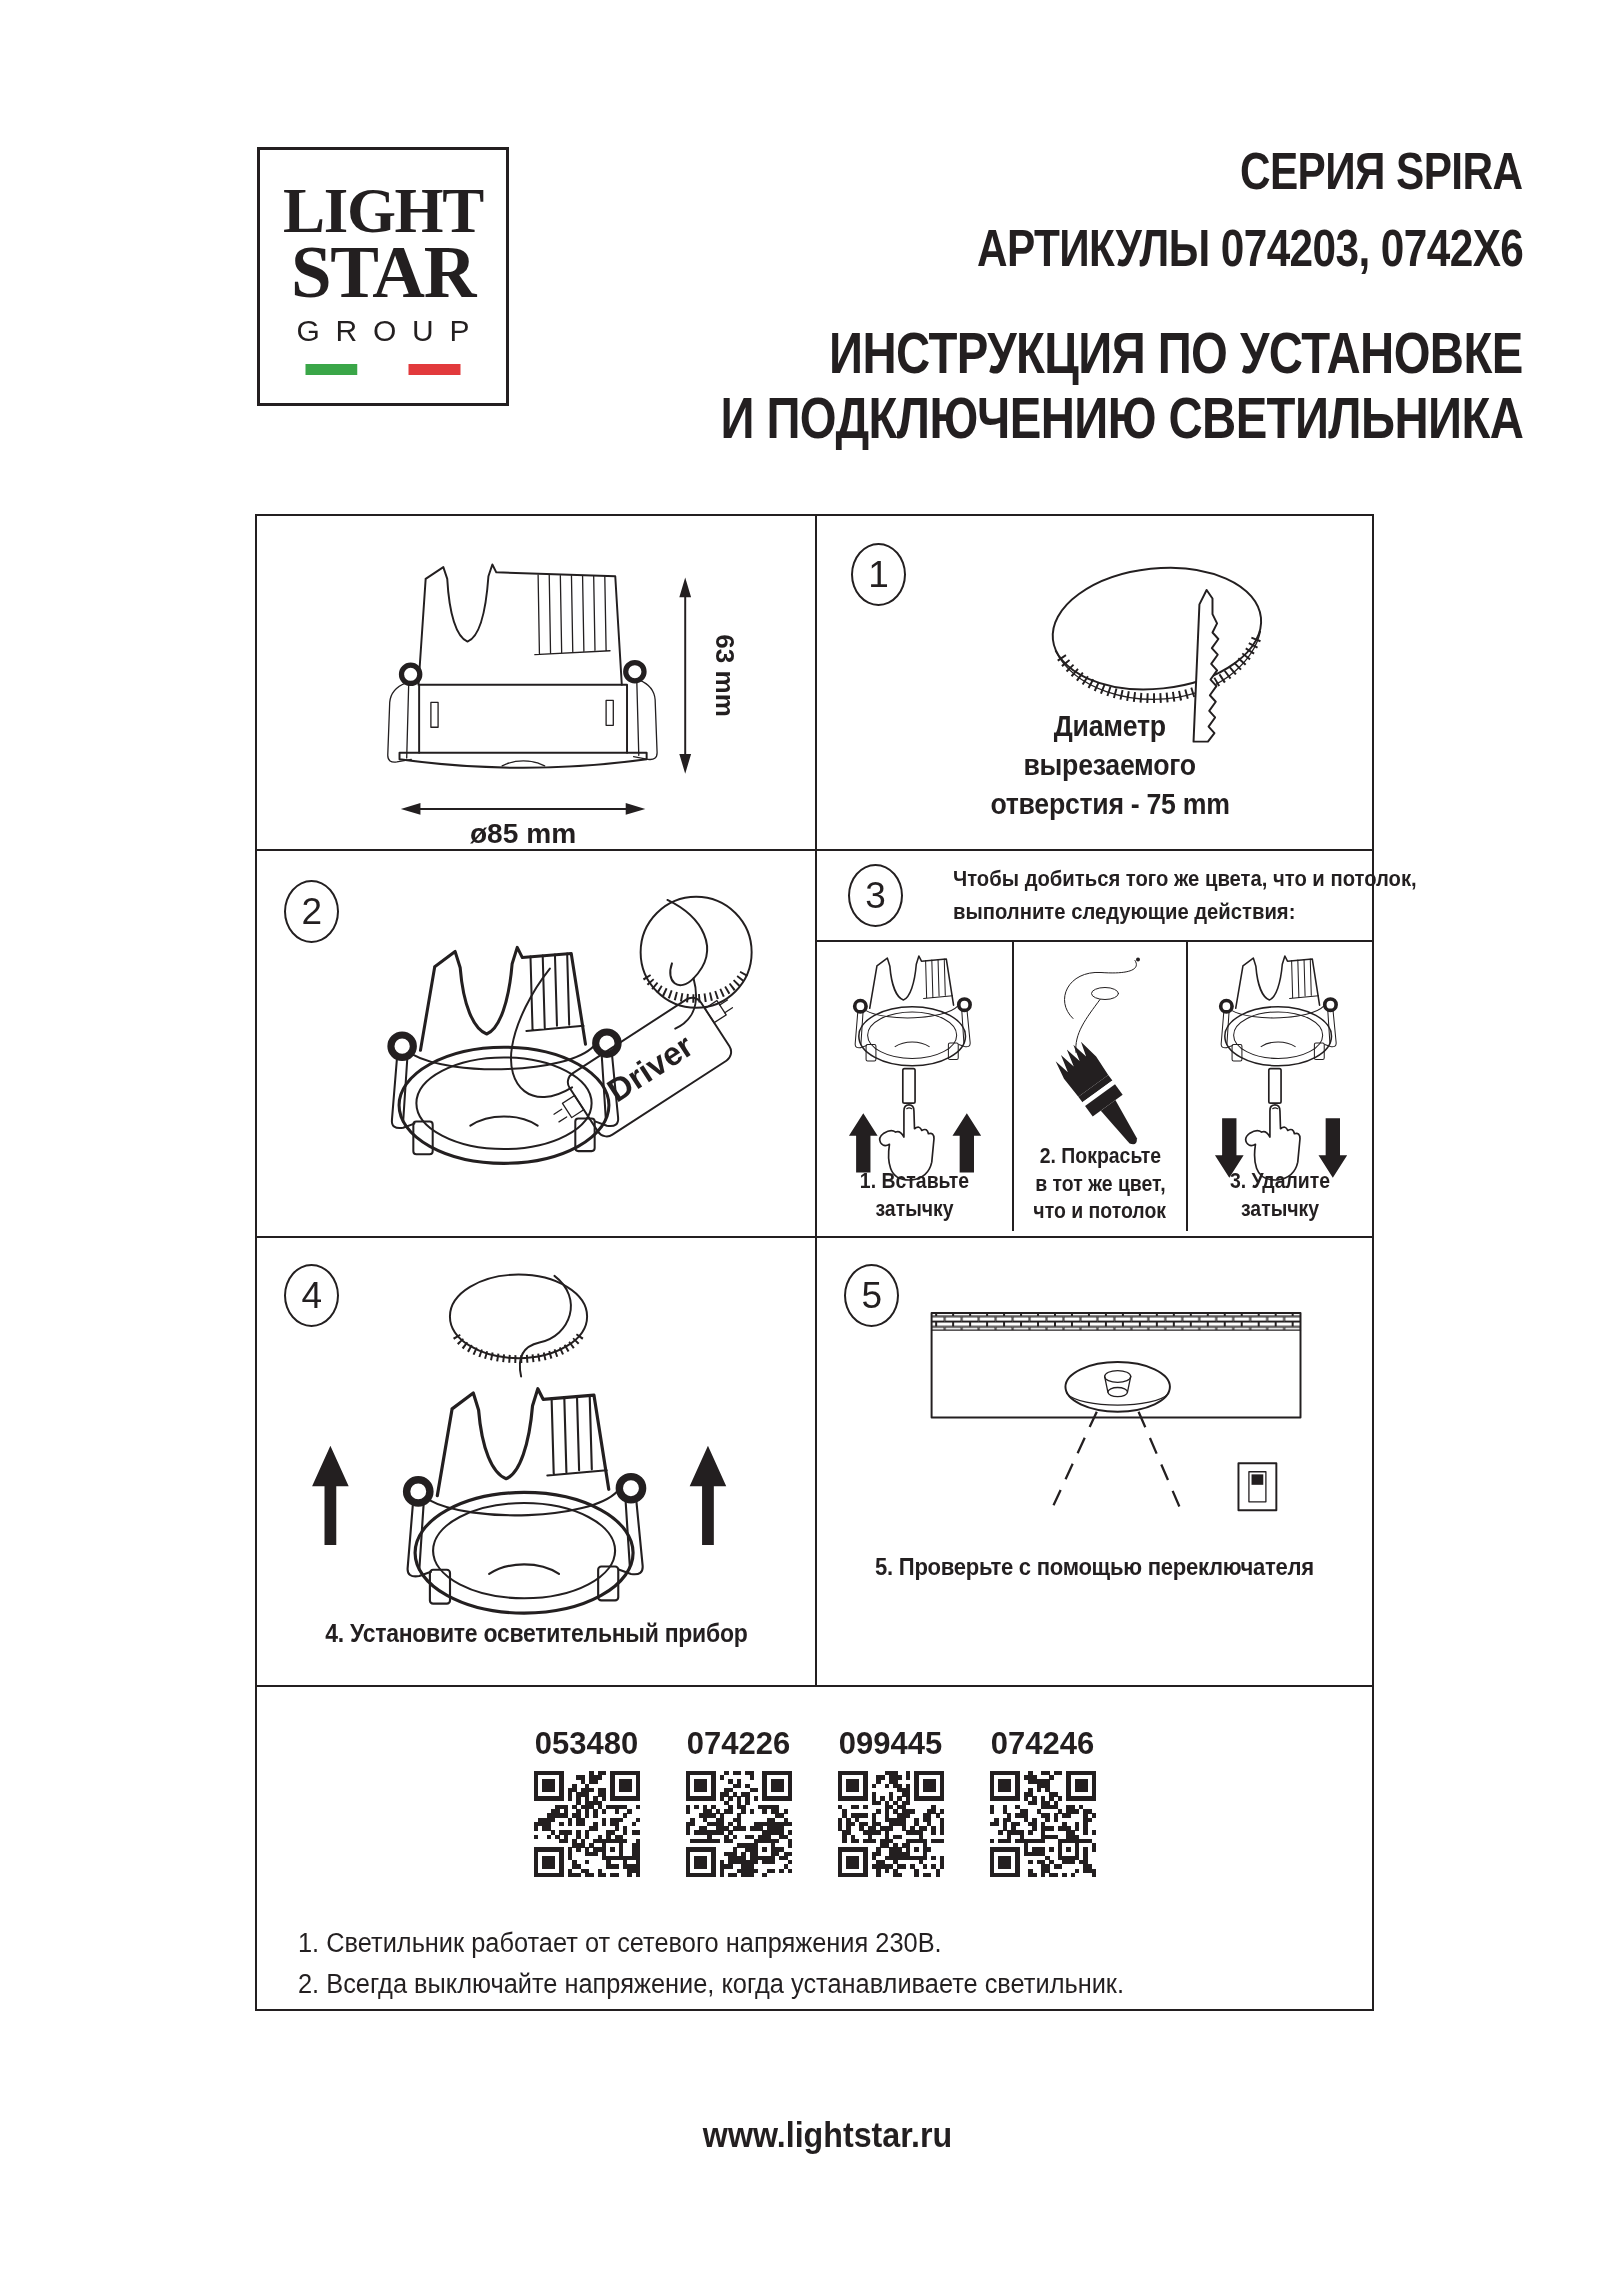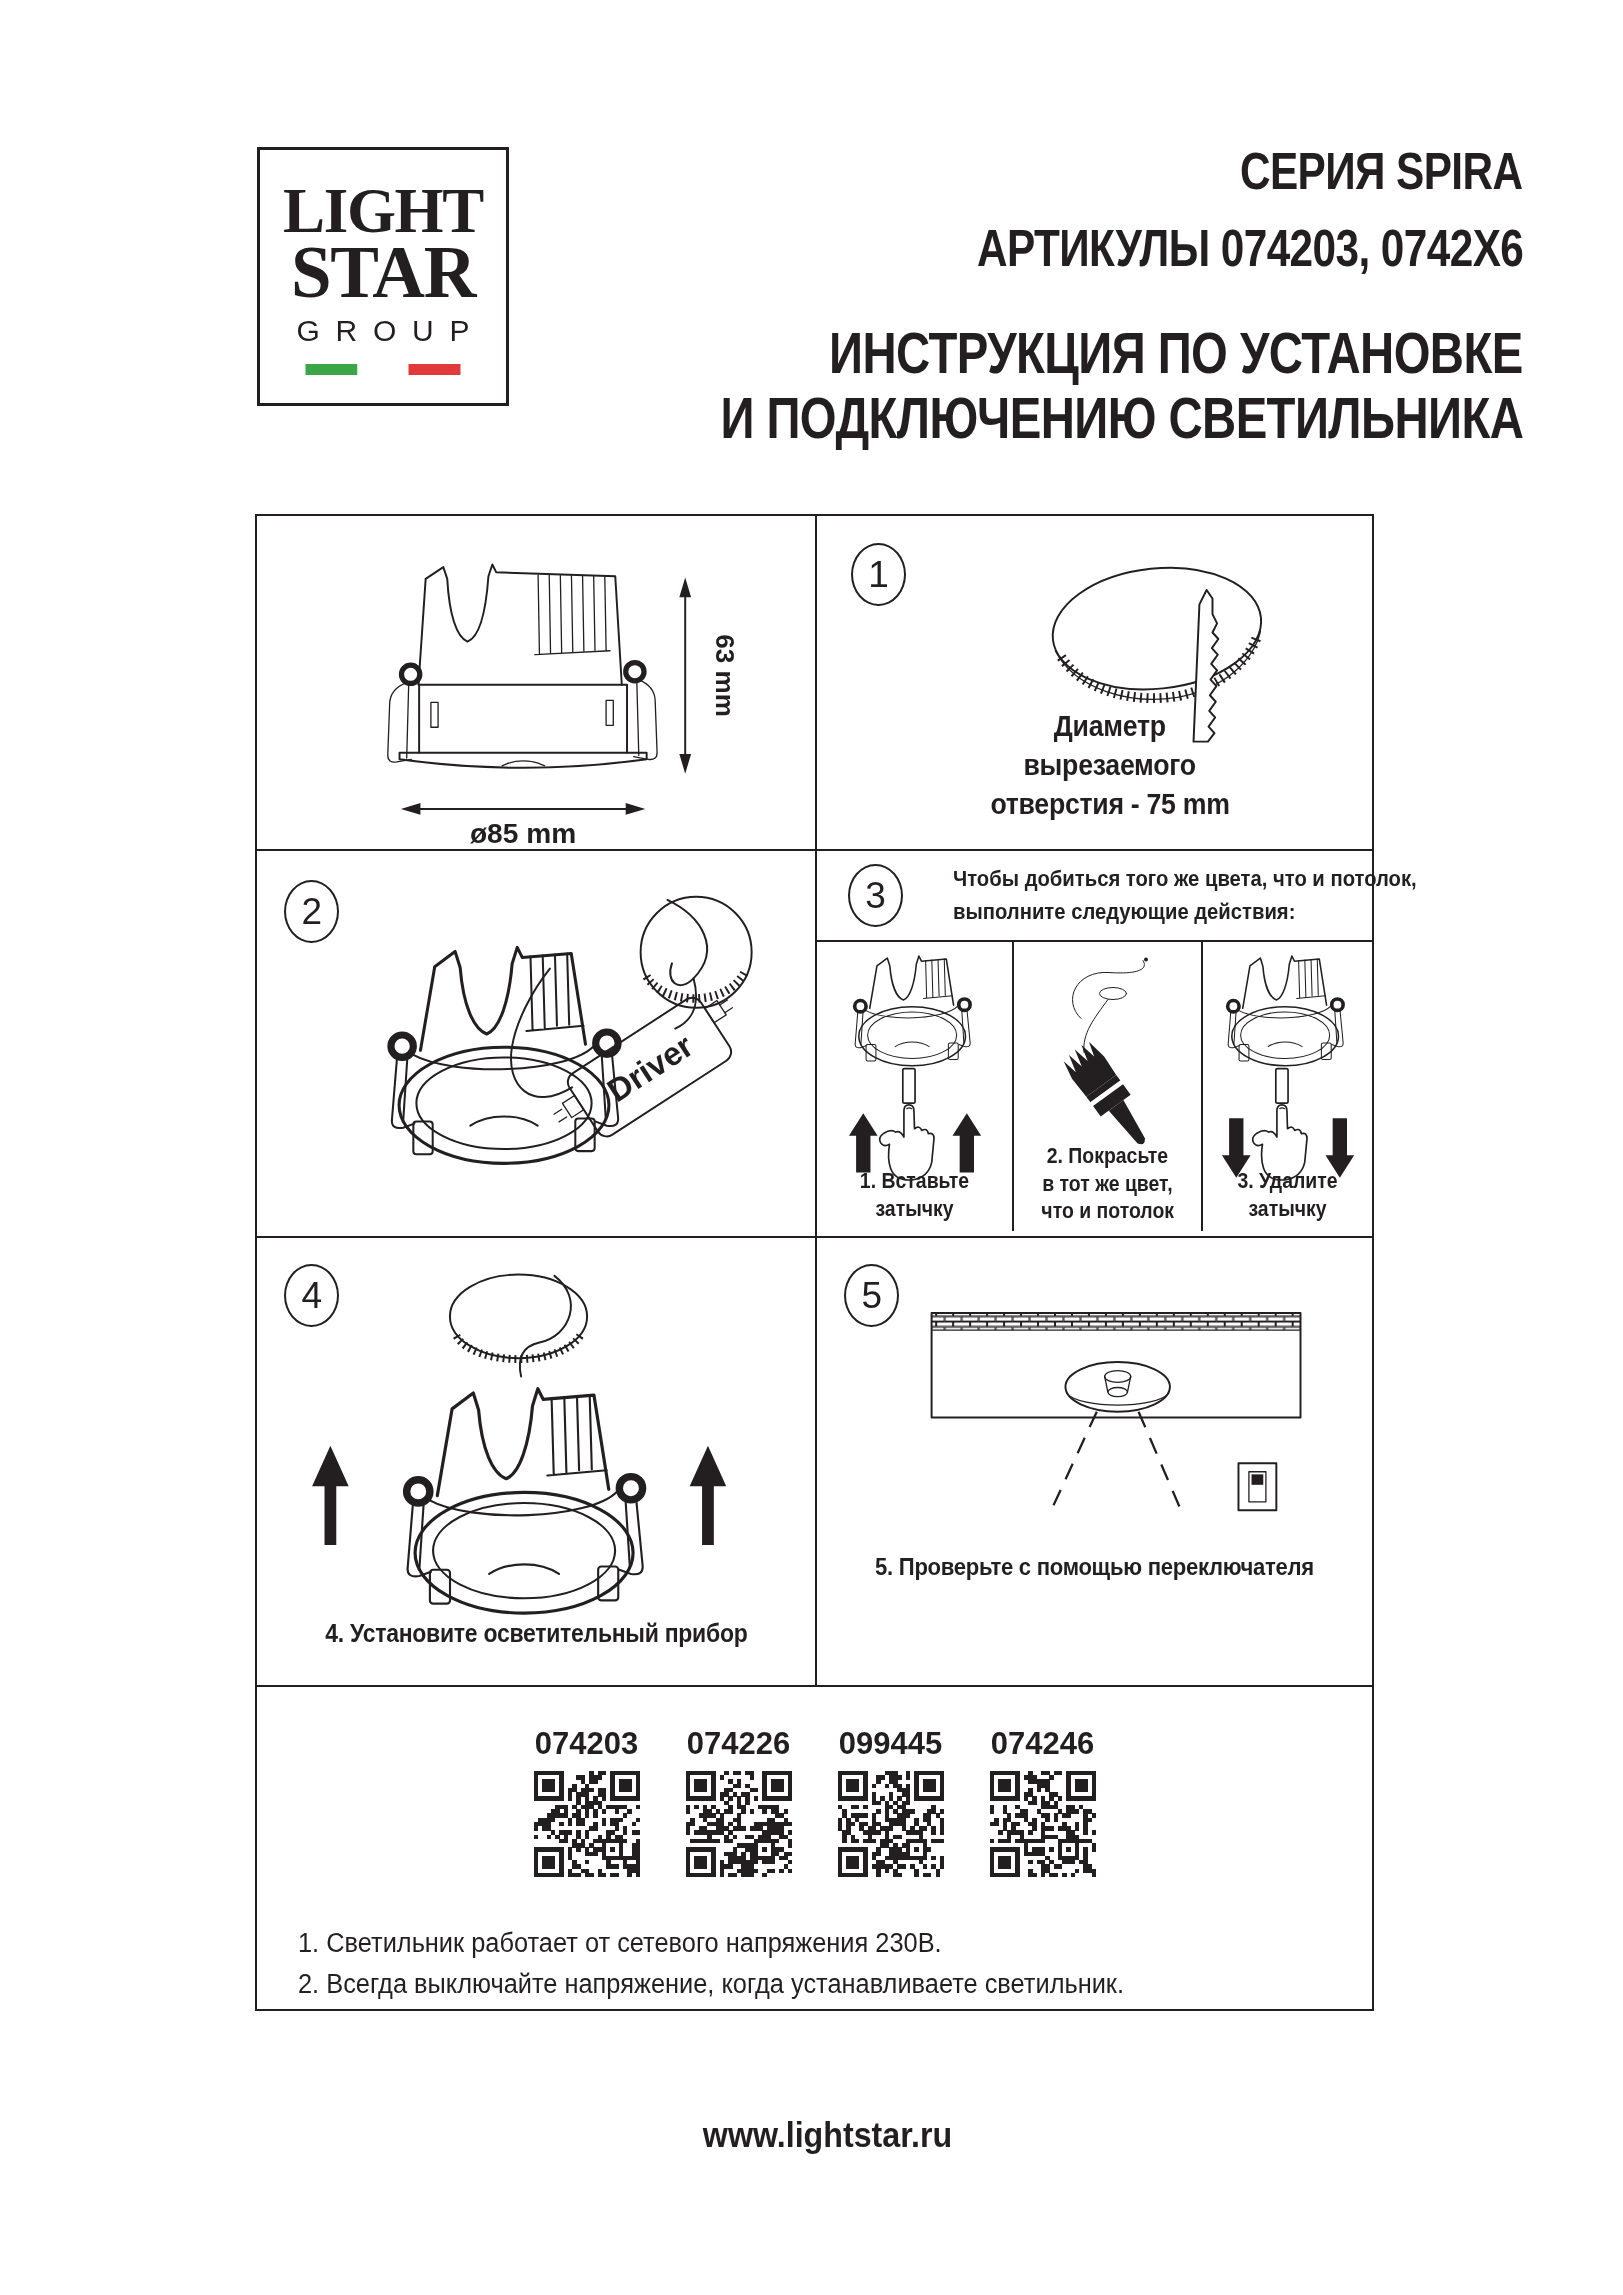--- a/index.html
+++ b/index.html
@@ -47,21 +47,21 @@
 
   
   .p1cap{top:191px;font-size:29px;line-height:39px;left:11.8px;width:562px;}
   
   .p3head{height:91px;border-bottom:2px solid #231f20;position:relative;box-sizing:border-box;}
   .p3head .txt{position:absolute;left:136px;top:11px;font-size:22px;line-height:33px;font-weight:bold;white-space:nowrap;}
   .p3head .txt span{display:inline-block;transform:scaleX(.92);transform-origin:left center;}
   .p3body{display:flex;height:289px;}
   .sub{position:relative;box-sizing:border-box;}
   .s1{width:197px;border-right:2px solid #231f20;}
-  .s2{width:189px;border-right:2px solid #231f20;}
+  .s2{width:174px;border-right:2px solid #231f20;}
   .s3{flex:1;}
   .subcap{position:absolute;bottom:9.1px;width:100%;text-align:center;font-weight:bold;font-size:21.6px;line-height:27.4px;}
   .subcap span{display:inline-block;transform:scaleX(.9);transform-origin:center;}
   .s2 .subcap{bottom:6.5px;}
   .p4cap{bottom:37px;font-size:25px;}
   .p5cap{top:315px;font-size:24px;}
 
   
   .qr-row{position:absolute;top:39px;left:0;width:100%;display:flex;justify-content:center;gap:43px;}
   .qr-blk{width:109px;text-align:center;}
@@ -301,21 +301,21 @@
           </g>
         </svg>
         <div class="cap p5cap"><span>5. Проверьте с помощью переключателя</span></div>
       </div>
     </div>
 
     <div class="row r4">
       <div class="cell right" style="width:100%;">
         <div class="qr-row">
           <div class="qr-blk">
-            <div class="qr-label">074203</div>
+            <div class="qr-label">053480</div>
             <div class="qr-box">
                 <svg viewBox="0 0 25 25" width="100%" height="100%" shape-rendering="crispEdges" fill="#231f20">
                   <rect x="0" y="0" width="1.05" height="1.05"></rect>
                   <rect x="1" y="0" width="1.05" height="1.05"></rect>
                   <rect x="2" y="0" width="1.05" height="1.05"></rect>
                   <rect x="3" y="0" width="1.05" height="1.05"></rect>
                   <rect x="4" y="0" width="1.05" height="1.05"></rect>
                   <rect x="5" y="0" width="1.05" height="1.05"></rect>
                   <rect x="6" y="0" width="1.05" height="1.05"></rect>
                   <rect x="13" y="0" width="1.05" height="1.05"></rect>

